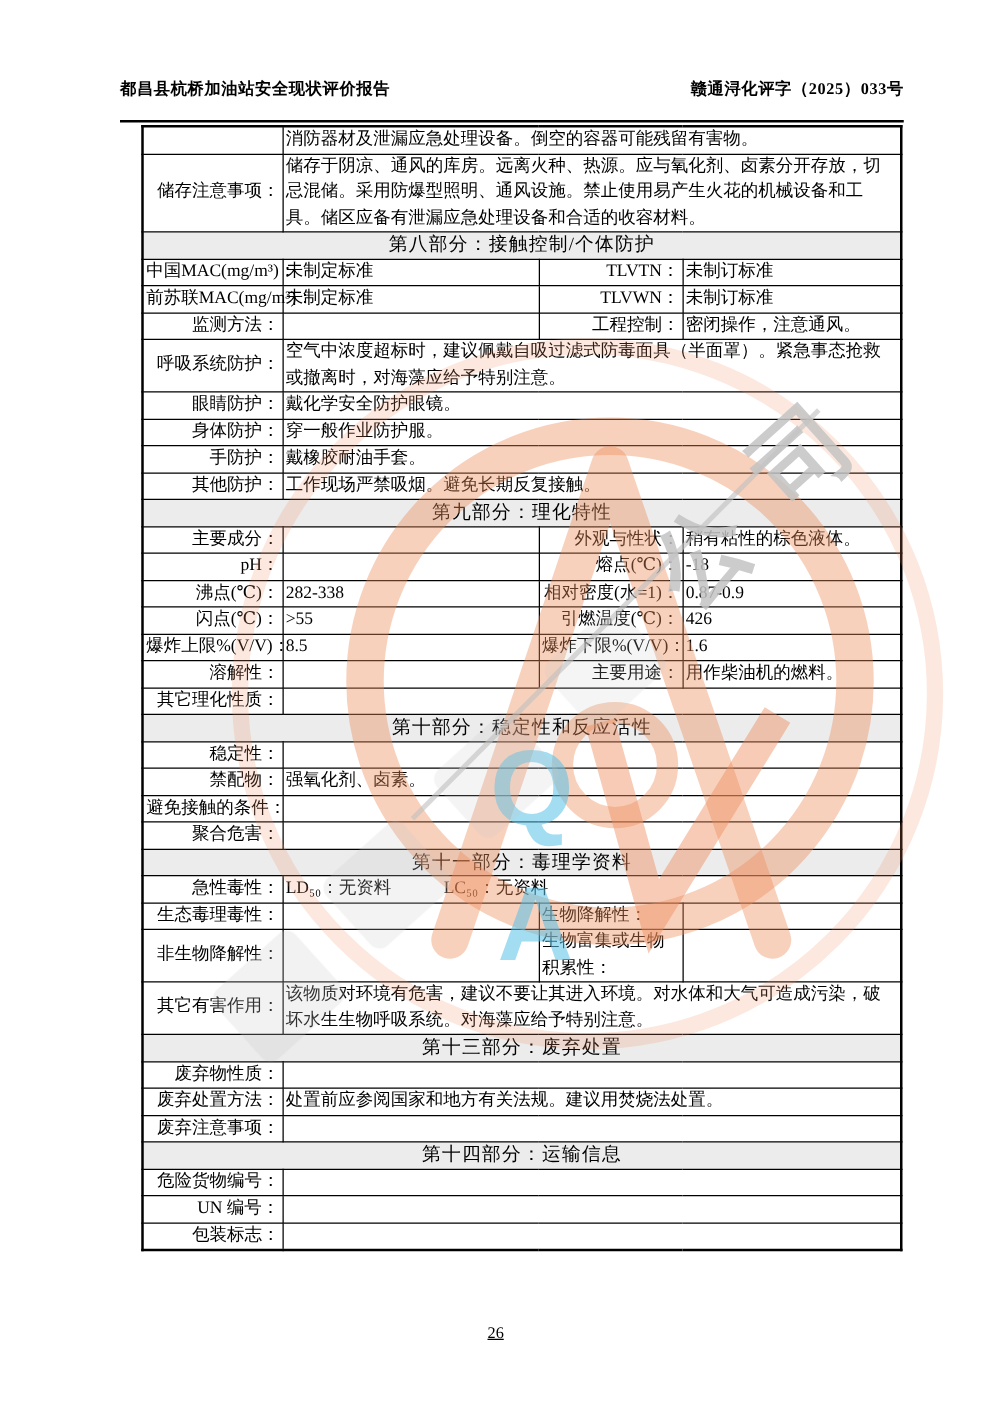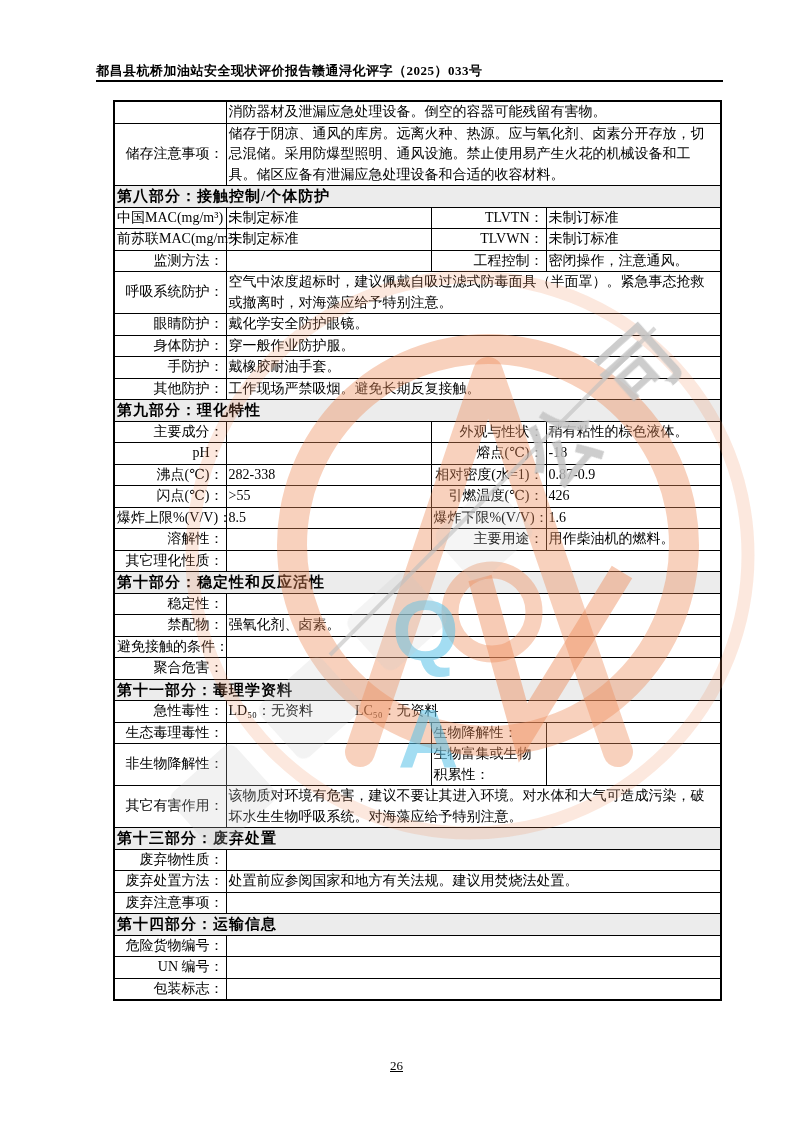--- a/index.html
+++ b/index.html
@@ -3,37 +3,37 @@
 <meta charset="utf-8">
 <style>
   html,body { margin:0; padding:0; background:#ffffff; }
   .page {
     position:relative; width:793px; height:1122px; background:#ffffff;
     font-family:"Liberation Serif","DejaVu Serif",serif; color:#000;
     overflow:hidden;
   }
   .header {
     position:absolute; top:62px; left:96px; width:627px;
-    display:flex; justify-content:flex-start; align-items:flex-end;
+    display:flex; justify-content:space-between; align-items:flex-end;
     font-size:13px; font-weight:bold; letter-spacing:0.5px;
-    border-bottom:2px solid #000; padding-bottom:0;
+    border-bottom:2px solid #000; padding-bottom:16px;
   }
   .doc-table {
     position:absolute; top:100px; left:113px;
     border-collapse:collapse; table-layout:fixed; width:607px;
     border:2px solid #000;
   }
   .doc-table td {
     border:1px solid #000; font-size:14px; line-height:20.5px;
     padding:0 2px; height:20px; vertical-align:middle;
     overflow:visible; word-break:break-all;
   }
   td.lbl { text-align:right; white-space:nowrap; }
   td.val { text-align:left; }
-  td.sec { text-align:left; font-weight:bold; background:#ececec; font-size:15px; letter-spacing:1px; }
+  td.sec { text-align:center; font-weight:normal; background:#ececec; font-size:15px; letter-spacing:1px; }
   td.lblwrap { text-align:left; white-space:normal; word-break:break-all; }
   .footer {
     position:absolute; top:1058px; left:0; width:100%;
     text-align:center; font-size:13px;text-decoration:underline;
   }
   .watermark {
     position:absolute; top:0; left:0; width:793px; height:1122px;
     pointer-events:none; z-index:5;
   }
 </style>

